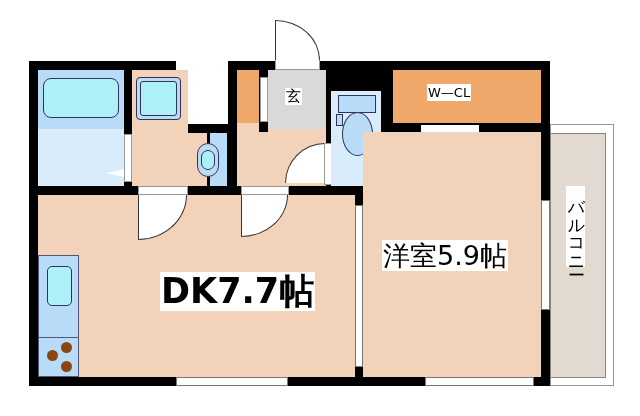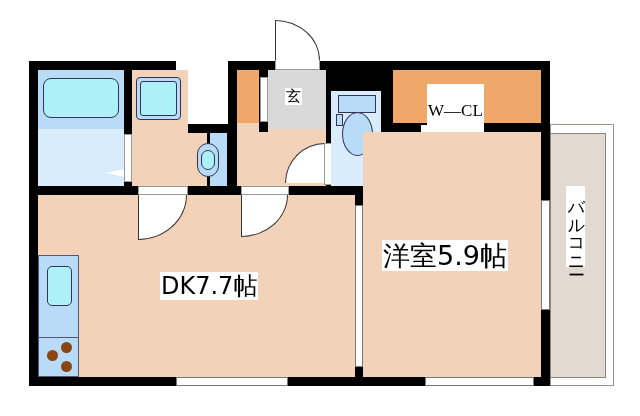--- a/index.html
+++ b/index.html
@@ -47,36 +47,36 @@
 <div class="abs" style="left:275px;top:20px;width:45px;height:40px;background:#fff;border-left:1px solid #333;border-top:1px solid #333;border-top-right-radius:45px 40px;border-right:1px solid #333;"></div>
 <div class="abs" style="left:285px;top:143px;width:40px;height:40px;background:#fff;border-top:1px solid #333;border-left:1px solid #333;border-top-left-radius:40px;"></div>
 <div class="abs sash" style="left:324px;top:143px;width:8px;height:42px;border-color:#999;"></div>
 
 <div class="abs wet" style="left:331px;top:91px;width:50px;height:95px;"></div>
 <div class="abs fixture" style="left:338px;top:95px;width:38px;height:18px;background:#b8dcf8;"></div>
 <div class="abs fixture" style="left:342px;top:112px;width:31px;height:44px;border-radius:50%;background:#b8dcf8;"></div>
 <div class="abs fixture" style="left:336px;top:114px;width:7px;height:12px;background:#b8dcf8;"></div>
 
 <div class="abs closet" style="left:393px;top:70px;width:148px;height:53px;"></div>
-<div class="abs label" style="left:427px;top:84px;font-size:17px;padding:18px 1px;font-family:Liberation Serif, serif;">W—CL</div>
+<div class="abs label" style="left:427px;top:84px;font-size:13px;padding:2px 1px;">W—CL</div>
 <div class="abs" style="left:421px;top:125px;width:58px;height:7px;background:#fff;"></div>
 <div class="abs" style="left:463px;top:132px;width:0;height:0;border-left:8px solid transparent;border-right:8px solid transparent;border-top:22px solid #fff;"></div>
 
 <div class="abs floor" style="left:38px;top:195px;width:317px;height:182px;"></div>
 <div class="abs sash" style="left:138px;top:186px;width:50px;height:9px;border-color:#999;"></div>
 <div class="abs" style="left:138px;top:195px;width:49px;height:45px;background:#fff;border-left:1px solid #333;border-bottom:1px solid #333;border-bottom-right-radius:49px 45px;border-right:1px solid #333;"></div>
 <div class="abs sash" style="left:241px;top:186px;width:48px;height:9px;border-color:#999;"></div>
 <div class="abs" style="left:241px;top:195px;width:47px;height:42px;background:#fff;border-left:1px solid #333;border-bottom:1px solid #333;border-bottom-right-radius:47px 42px;border-right:1px solid #333;"></div>
 <div class="abs" style="left:38px;top:255px;width:41px;height:122px;background:#b8dcf8;border:1px solid #557;"></div>
 <div class="abs fixture" style="left:47px;top:266px;width:25px;height:40px;border-radius:5px;background:#aef0f8;"></div>
 <div class="abs" style="left:38px;top:337px;width:41px;height:1px;background:#557;"></div>
 <div class="abs" style="left:61px;top:342px;width:11px;height:11px;border-radius:50%;background:#8b4513;"></div>
 <div class="abs" style="left:47px;top:350px;width:11px;height:11px;border-radius:50%;background:#8b4513;"></div>
 <div class="abs" style="left:61px;top:361px;width:11px;height:11px;border-radius:50%;background:#8b4513;"></div>
-<div class="abs label" style="left:160px;top:272px;font-size:24px;padding:2px 1px;">DK7.7帖</div>
+<div class="abs label" style="left:160px;top:272px;font-size:35px;padding:2px 1px;font-weight:bold;">DK7.7帖</div>
 <div class="abs sash" style="left:176px;top:377px;width:112px;height:9px;border-color:#777;"></div>
 
 <div class="abs wall" style="left:355px;top:186px;width:8px;height:191px;"></div>
 <div class="abs sash" style="left:355px;top:205px;width:8px;height:162px;border-color:#777;"></div>
 
 <div class="abs floor" style="left:363px;top:132px;width:178px;height:245px;"></div>
 <div class="abs floor" style="left:383px;top:132px;width:158px;height:60px;"></div>
 <div class="abs label" style="left:382px;top:240px;font-size:27px;padding:2px 1px;">洋室5.9帖</div>
 <div class="abs sash" style="left:425px;top:377px;width:109px;height:9px;border-color:#777;"></div>
 <div class="abs sash" style="left:541px;top:200px;width:9px;height:110px;border-color:#777;"></div>

